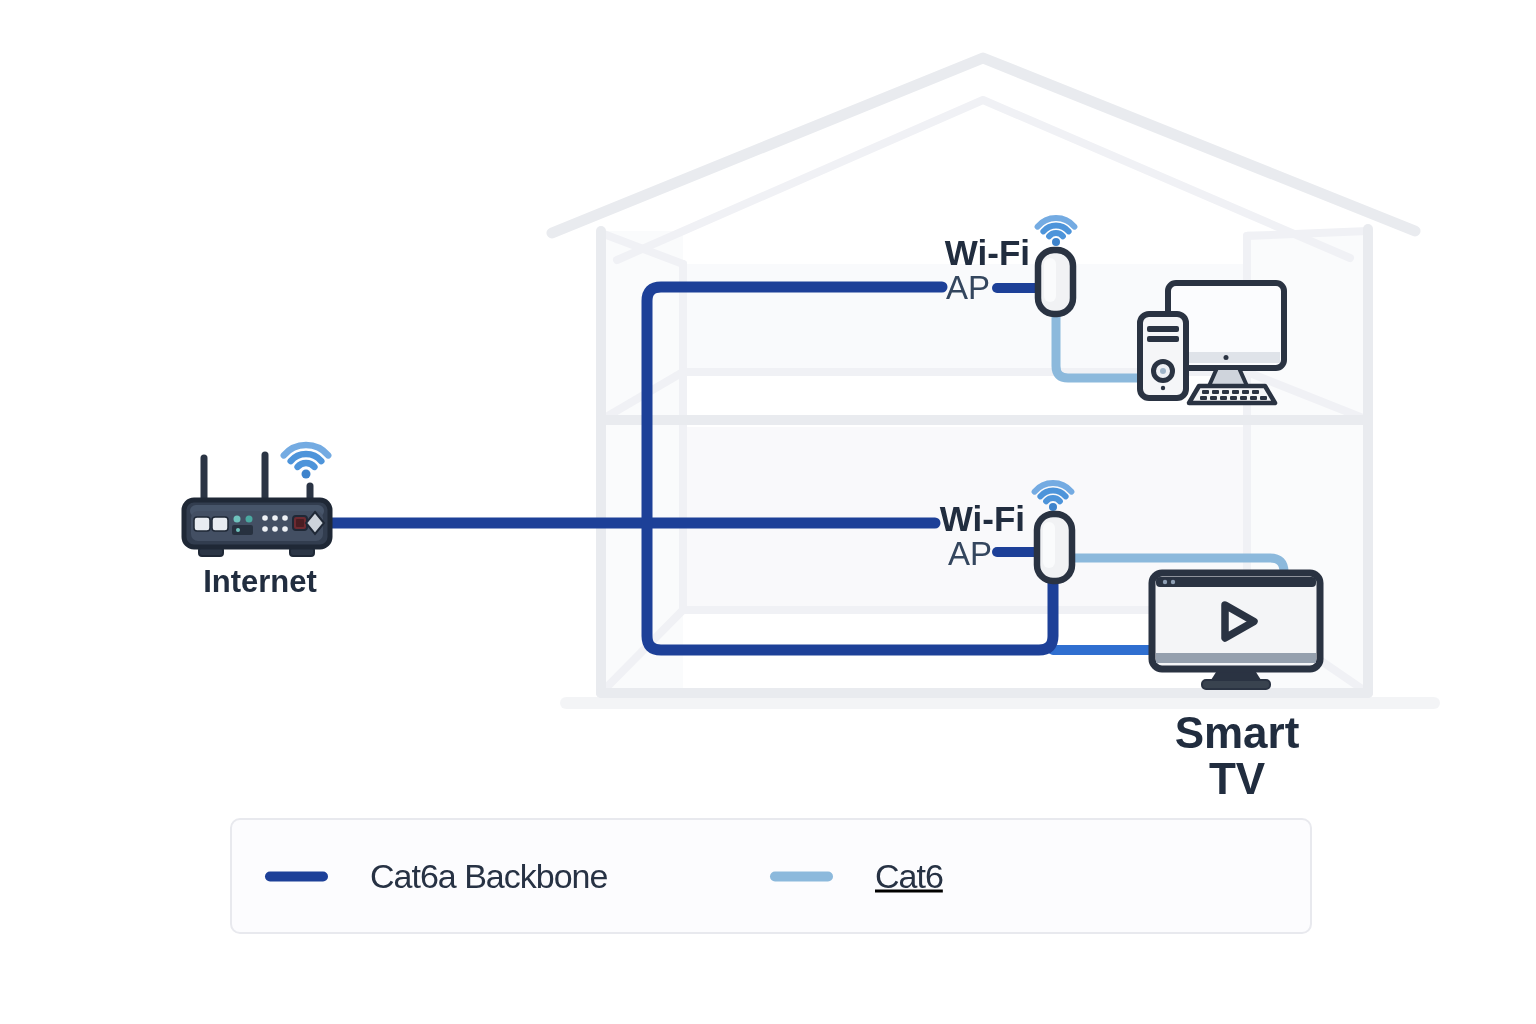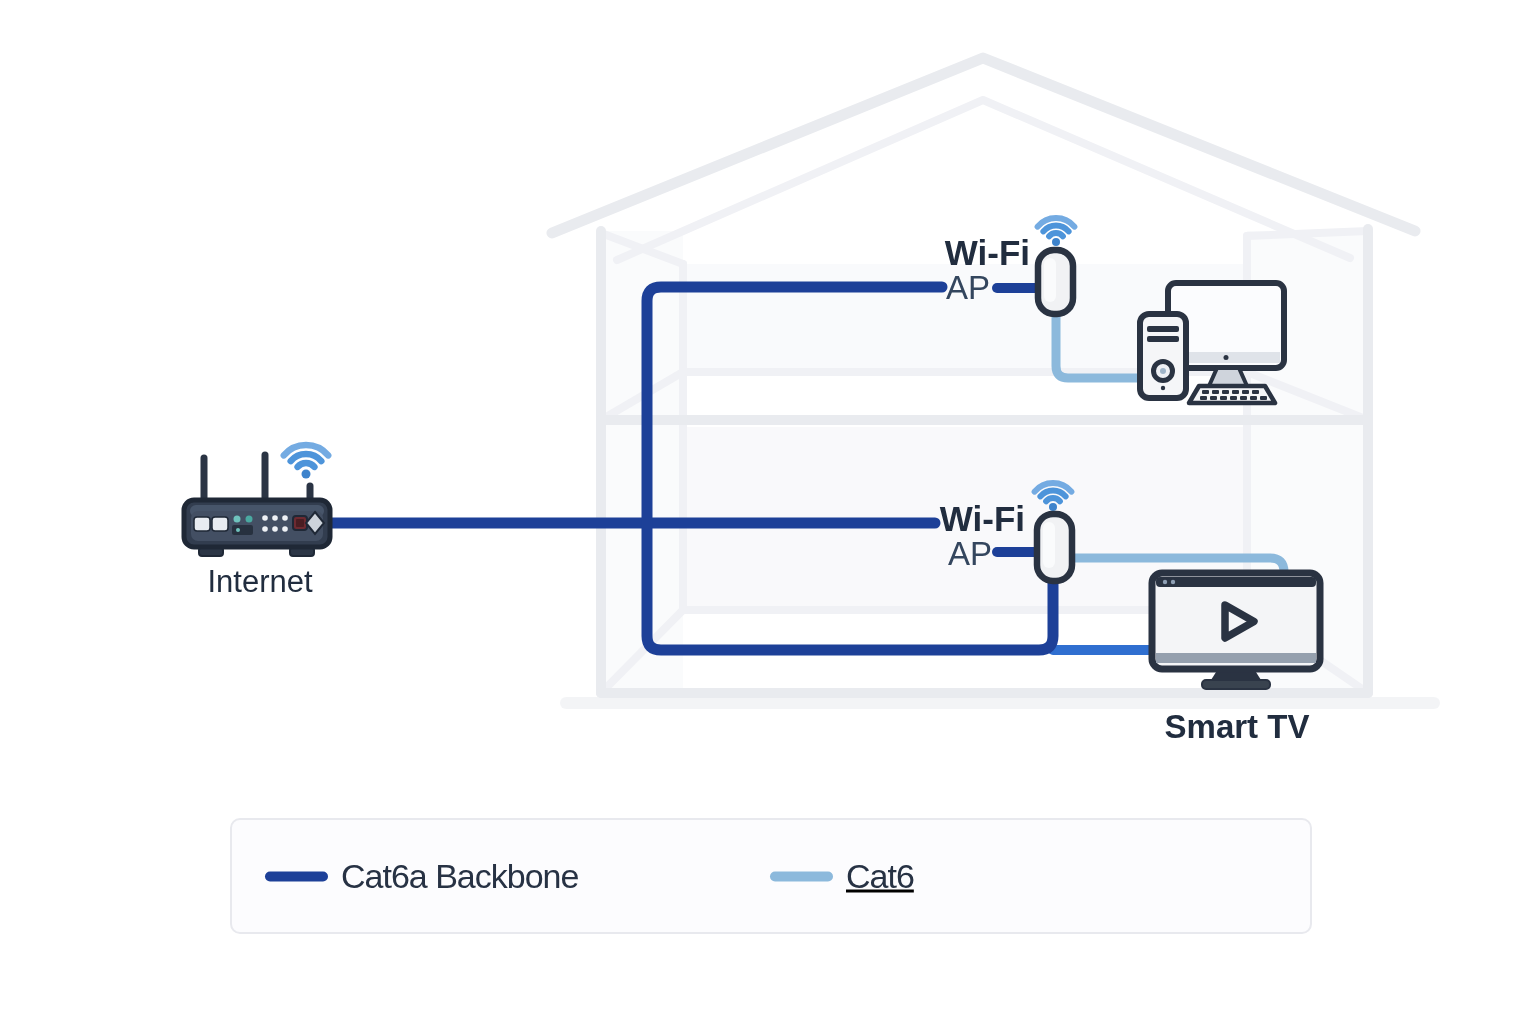--- a/index.html
+++ b/index.html
@@ -1,29 +1,29 @@
 <!DOCTYPE html>
 <html style="--c-cat6a: #1d4098; --c-cat6: #8cb9dc; --c-cat6_drop: #2f6fd0; --c-wifi: #4d94da; --c-wifi_light: #74abe2; --c-outline: #2a3342; --c-house: #e9ebef; --c-house_light: #f0f1f5; --c-text: #212d3f;"><head>
 <meta charset="utf-8">
 <style>
   html,body{margin:0;padding:0;background:#ffffff;}
   .stage{position:relative;width:1536px;height:1024px;background:#ffffff;overflow:hidden;
          font-family:"Liberation Sans", sans-serif;}
   svg{position:absolute;left:0;top:0;}
   .lbl{position:absolute;color:var(--c-text,#212d3f);line-height:1.05;}
-  .lbl-internet{left:150px;top:566px;width:220px;text-align:center;font-size:31px;font-weight:400;}
+  .lbl-internet{left:150px;top:566px;width:220px;text-align:center;font-size:31px;font-weight:700;}
   .lbl-wifi-1{left:900px;top:235px;width:130px;text-align:right;font-size:35px;font-weight:700;}
   .lbl-ap-1{left:880px;top:271px;width:110px;text-align:right;font-size:33px;font-weight:400;color:#34465e;}
   .lbl-wifi-2{left:895px;top:501px;width:130px;text-align:right;font-size:35px;font-weight:700;}
   .lbl-ap-2{left:882px;top:537px;width:110px;text-align:right;font-size:33px;font-weight:400;color:#34465e;}
-  .lbl-tv{left:1147px;top:710px;width:180px;text-align:center;font-size:33px;font-weight:700;}
+  .lbl-tv{left:1147px;top:710px;width:180px;text-align:center;font-size:44px;font-weight:700;}
   .legend{position:absolute;left:230px;top:818px;width:1078px;height:112px;
           border:2px solid #e8e9ee;border-radius:10px;background:#fcfcfe;}
   .legend-item{position:absolute;top:50%;transform:translateY(-50%);
-               display:flex;align-items:center;gap:13px;}
+               display:flex;align-items:center;gap:42px;}
   .legend-item.i0{left:33px;}
   .legend-item.i1{left:538px;text-decoration:underline;}
   .swatch{width:63px;height:10px;border-radius:5px;background:#1d4098;}
   .legend-label{font-size:34px;letter-spacing:-1px;color:#273244;}
 </style>
 </head>
 <body>
 
 <div class="stage">
 

